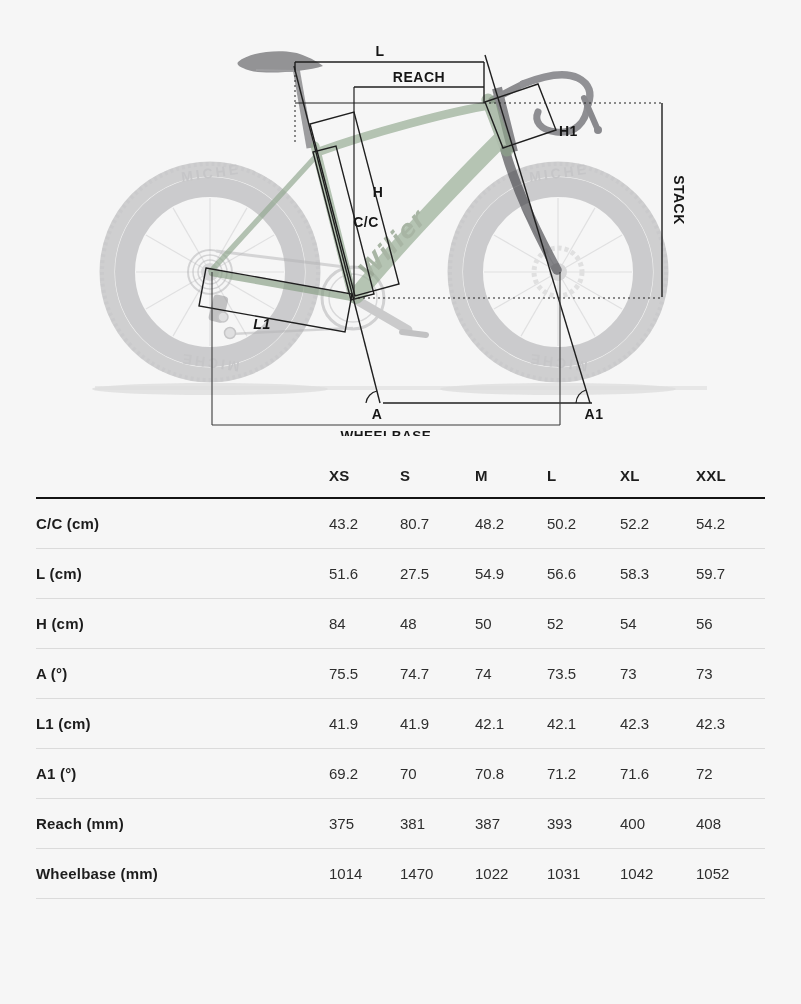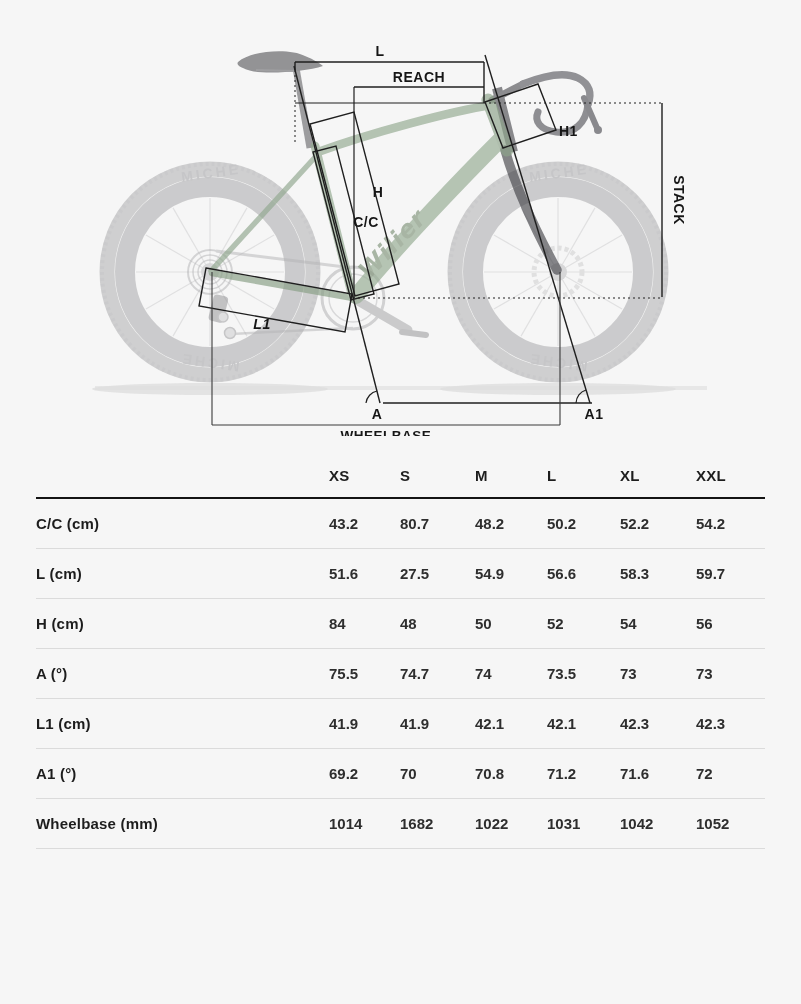--- a/index.html
+++ b/index.html
@@ -20,21 +20,21 @@
   }
   table.geo th,table.geo td{text-align:left;padding:0;}
   table.geo thead th{
     font-weight:bold;vertical-align:bottom;height:44px;padding-bottom:13px;
     border-bottom:2.5px solid #141414;letter-spacing:.3px;
   }
   table.geo tbody th{font-weight:bold;letter-spacing:.2px;}
   table.geo tbody th,table.geo tbody td{
     height:49px;vertical-align:middle;border-bottom:1px solid #dbdbdb;
   }
-  table.geo tbody td{font-weight:bold;color:#2e2e2e;}
+  table.geo tbody td{font-weight:normal;color:#2e2e2e;}
 
   
   .mlabel{font-family:"Liberation Sans",sans-serif;font-weight:bold;font-size:14px;fill:#161616;letter-spacing:.5px;}
   .mlabel-sm{font-size:13.5px;}
   .ital{font-style:italic;}
   .rimtext{font-family:"Liberation Sans",sans-serif;font-weight:bold;font-size:14px;fill:#85858a;letter-spacing:3px;}
   .wilier{font-family:"DejaVu Sans",sans-serif;font-weight:bold;font-style:italic;font-size:24px;fill:#84977e;letter-spacing:1px;}
 </style>
 </head>
 <body>
@@ -258,23 +258,32 @@
           <tr>
             <th>A1 (°)</th>
             <td>69.2</td>
             <td>70</td>
             <td>70.8</td>
             <td>71.2</td>
             <td>71.6</td>
             <td>72</td>
           </tr>
           <tr>
+            <th>Reach (mm)</th>
+            <td>375</td>
+            <td>381</td>
+            <td>387</td>
+            <td>393</td>
+            <td>400</td>
+            <td>408</td>
+          </tr>
+          <tr>
             <th>Wheelbase (mm)</th>
             <td>1014</td>
-            <td>1682</td>
+            <td>1470</td>
             <td>1022</td>
             <td>1031</td>
             <td>1042</td>
             <td>1052</td>
           </tr>
         </tbody>
     </table>
   </div>
 </div>
 

